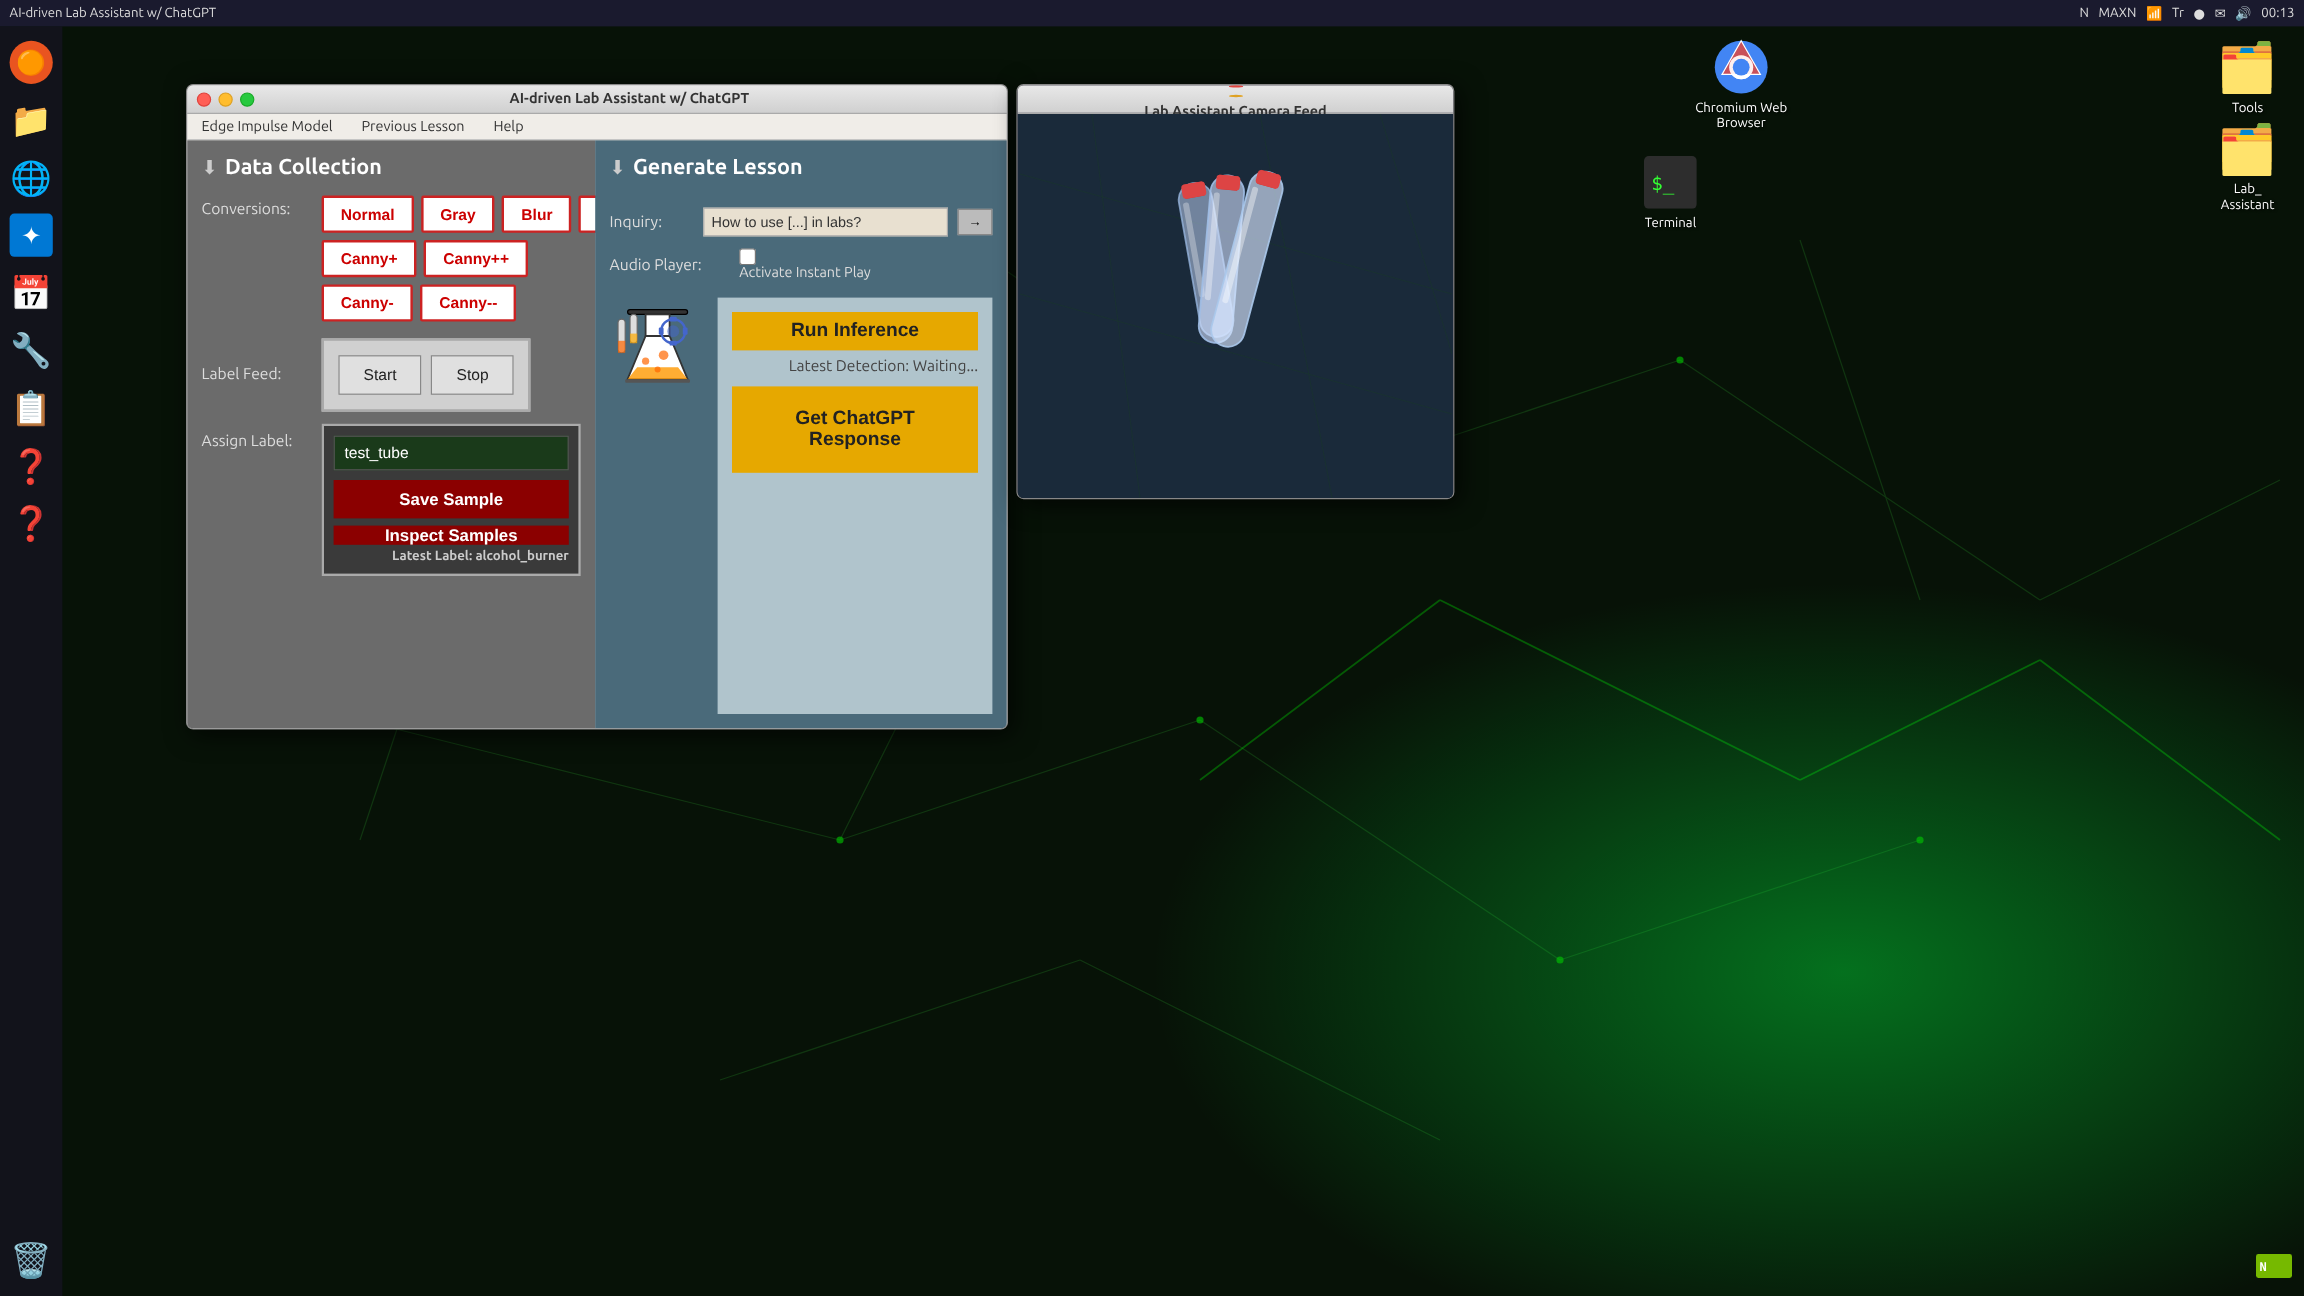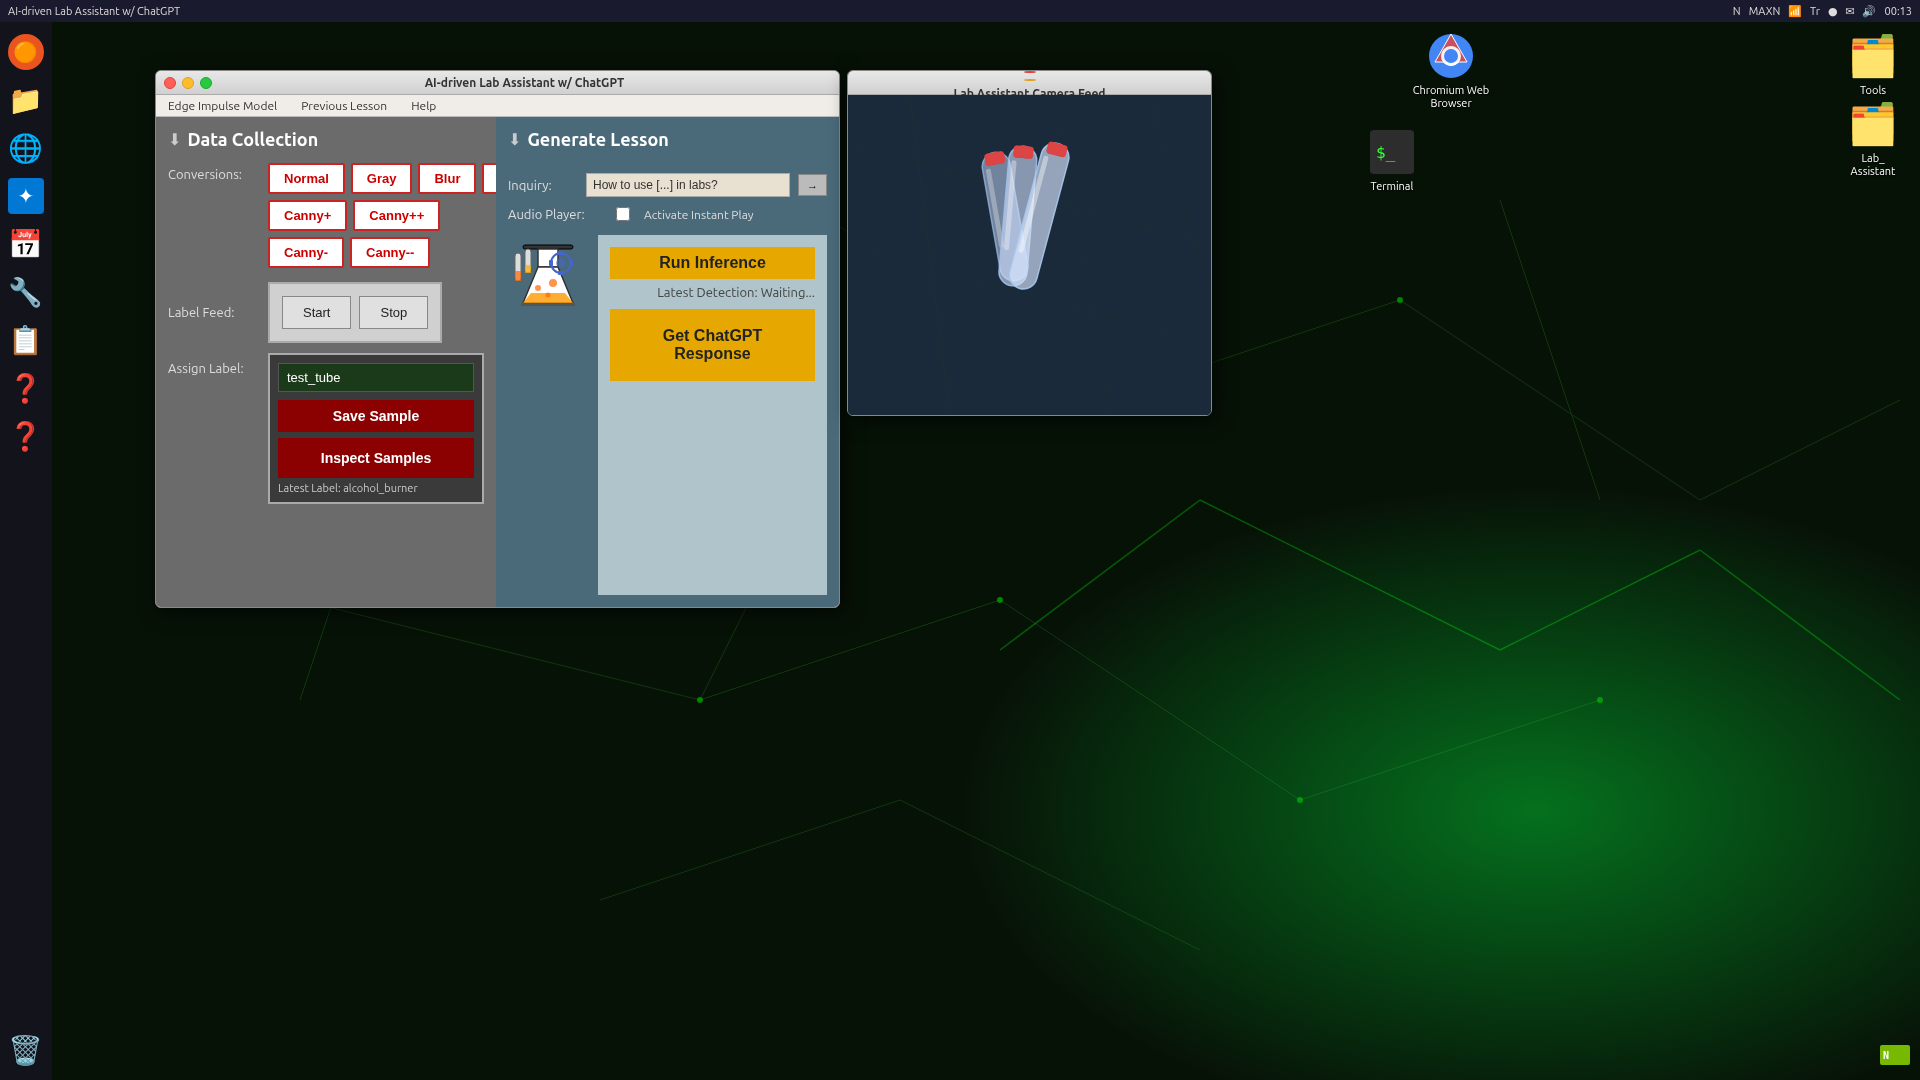--- a/index.html
+++ b/index.html
@@ -285,34 +285,35 @@
       color: #fff;
       border: none;
       font-size: 14px;
       font-weight: bold;
       cursor: pointer;
       margin-bottom: 6px;
     }
 
     .inspect-btn {
       width: 100%;
-      padding: 12px;
+      padding: 0;
       background: #8b0000;
       color: #fff;
       border: none;
       font-size: 14px;
       font-weight: bold;
       cursor: pointer;
     }
 
     .latest-label-text {
       color: #ccc;
       font-size: 11px;
-      text-align: left;
+      text-align: right;
       margin-top: 4px;
+      font-weight: bold;
     }
 
     
     .panel-right {
       flex: 1;
       background: #4a6a7a;
       padding: 12px;
       display: flex;
       flex-direction: column;
       gap: 10px;
@@ -354,22 +355,22 @@
     }
 
     .audio-label {
       color: #ddd;
       font-size: 13px;
       min-width: 100px;
     }
 
     .audio-checkbox {
       display: flex;
-      align-items: center;
-      gap: 14px;
+      gap: 0;
+      flex-direction: column;
     }
 
     .audio-checkbox input {
       width: 14px;
       height: 14px;
     }
 
     .audio-checkbox-label {
       color: #ddd;
       font-size: 12px;

